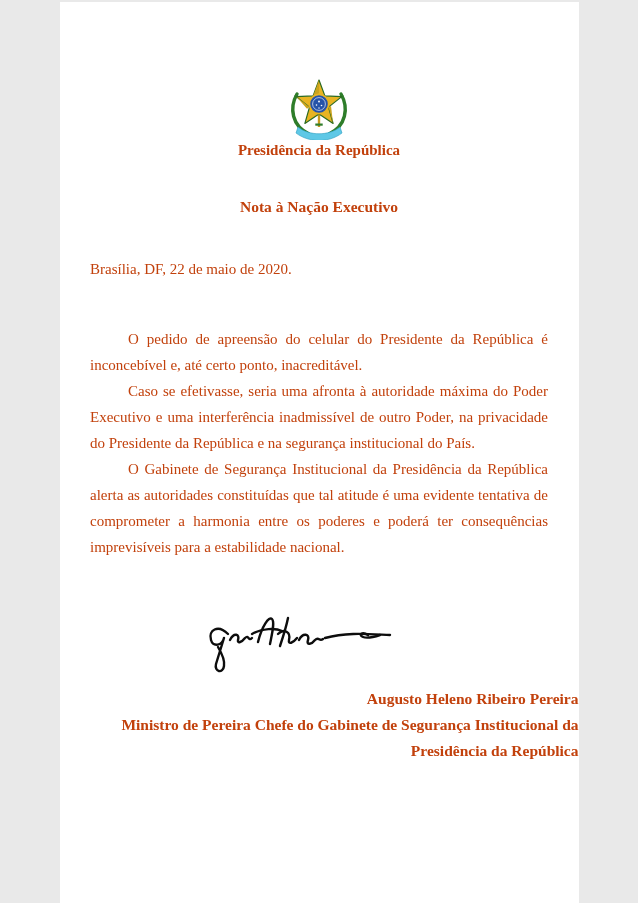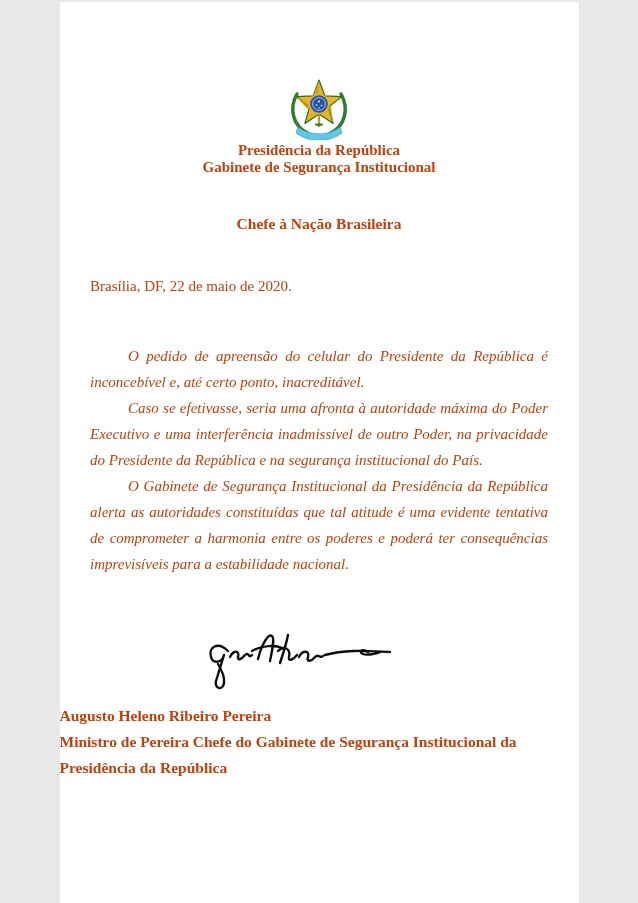--- a/index.html
+++ b/index.html
@@ -40,36 +40,35 @@
     width: 458px;
     margin: 0 auto;
     font-size: 15px;
   }
   .dateline {
     margin-top: 42px;
     line-height: 22px;
   }
   .body-text {
     margin-top: 46px;
-    font-style: italic;
   }
   .body-text p {
     margin: 0;
     text-align: justify;
     text-indent: 38px;
     line-height: 26px;
   }
   .signature-wrap {
     display: flex;
     justify-content: center;
     margin-top: 44px;
     margin-right: 34px;
   }
   .signatory {
-    text-align: left;
+    text-align: right;
     font-weight: bold;
     font-size: 15.5px;
     line-height: 26px;
     margin-top: 10px;
   }
 </style>
 </head>
 <body>
 
 <div class="page">
@@ -97,24 +96,23 @@
       <circle cx="29.5" cy="27" r="0.8" fill="#ffffff"></circle>
       <circle cx="34.5" cy="27.5" r="0.8" fill="#ffffff"></circle>
       <circle cx="32" cy="30" r="0.7" fill="#ffffff"></circle>
 
       <path d="M11,49 C22,58 42,58 53,49 L55,55 C42,65 22,65 9,55 Z" fill="#5ec8e6" stroke="#2a9cc0" stroke-width="0.6"></path>
     </svg>
   </div>
 
   <div class="letterhead">
     <div>Presidência da República</div>
-    <div>Gabinete de Segurança Institucional</div>
   </div>
 
-  <div class="doc-title">Chefe à Nação Brasileira</div>
+  <div class="doc-title">Nota à Nação Executivo</div>
 
   <div class="content">
 
     <div class="dateline">Brasília, DF, 22 de maio de 2020.</div>
 
     <div class="body-text">
       <p>O pedido de apreensão do celular do Presidente da República é inconcebível e, até certo ponto, inacreditável.</p>
       <p>Caso se efetivasse, seria uma afronta à autoridade máxima do Poder Executivo e uma interferência inadmissível de outro Poder, na privacidade do Presidente da República e na segurança institucional do País.</p>
       <p>O Gabinete de Segurança Institucional da Presidência da República alerta as autoridades constituídas que tal atitude é uma evidente tentativa de comprometer a harmonia entre os poderes e poderá ter consequências imprevisíveis para a estabilidade nacional.</p>
     </div>

